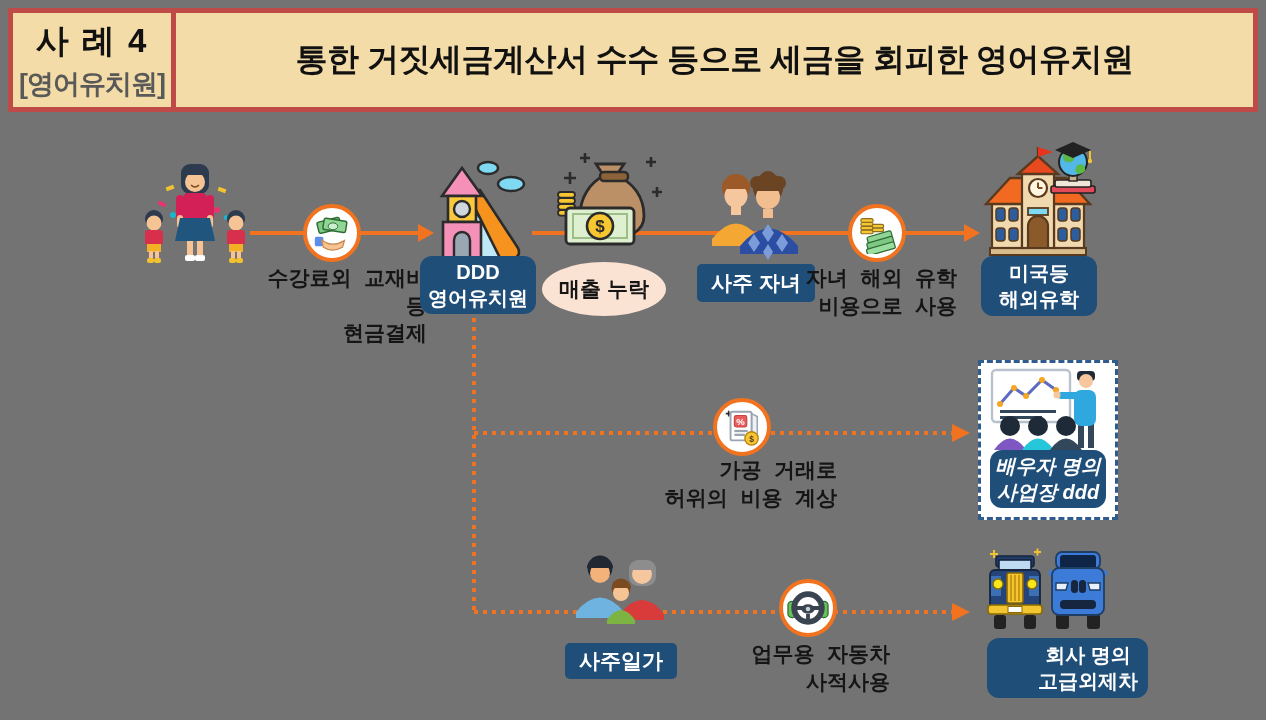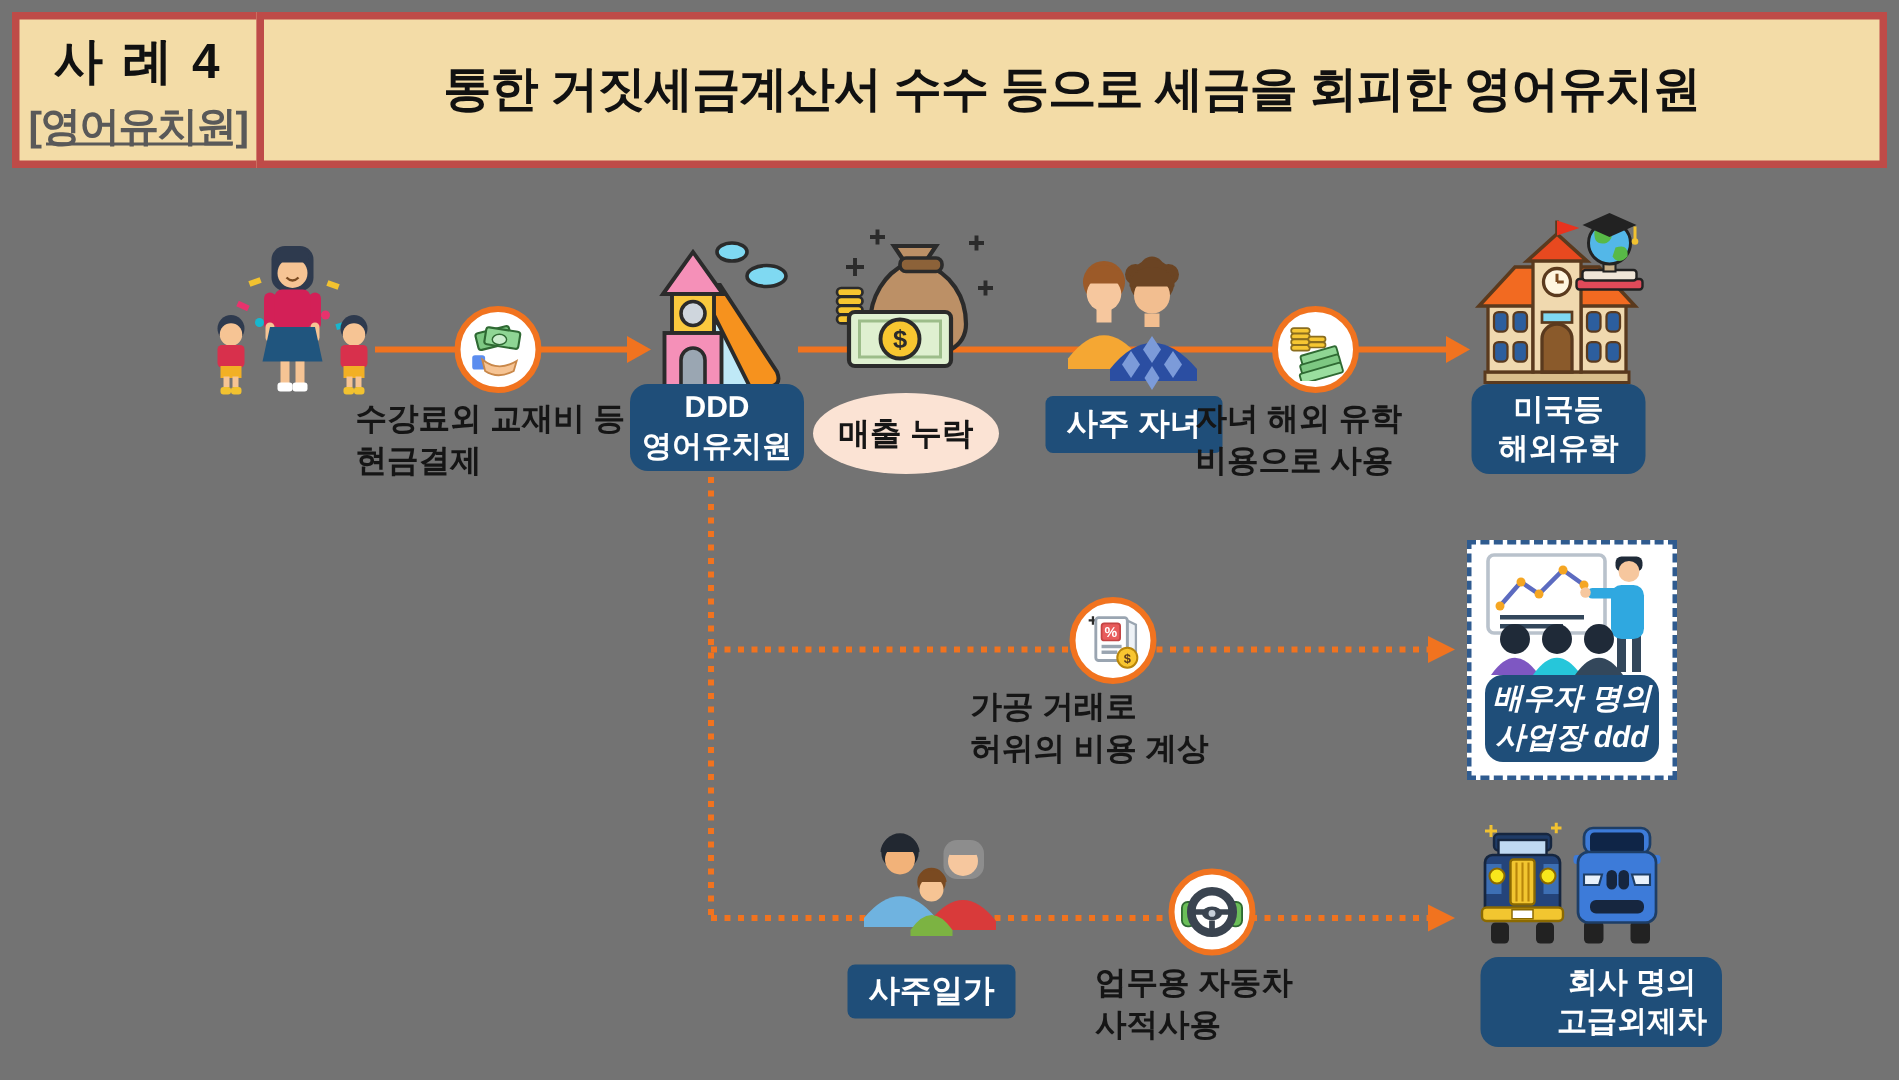--- a/index.html
+++ b/index.html
@@ -3,31 +3,31 @@
 <meta charset="utf-8">
 <style>
   html,body{margin:0;padding:0;background:#fff;}
   .stage{position:relative;width:1266px;height:720px;background:#737373;overflow:hidden;
          font-family:"Liberation Sans","DejaVu Sans",sans-serif;font-weight:bold;}
   
   .header{position:absolute;left:8px;top:8px;width:1250px;height:104px;display:flex;}
   .case-box{width:168px;box-sizing:border-box;border:5px solid var(--header_border);
             background:var(--header_bg);display:flex;flex-direction:column;align-items:center;justify-content:center;}
   .case-num{font-size:33px;color:#111;letter-spacing:2px;}
-  .case-tag{font-size:27px;color:#595959;margin-top:2px;letter-spacing:-1px;text-decoration:underline;}
+  .case-tag{font-size:27px;color:#595959;margin-top:2px;letter-spacing:-1px;}
   .title-box{flex:1;margin-left:-5px;box-sizing:border-box;border:5px solid var(--header_border);
              background:var(--header_bg);display:flex;flex-direction:column;align-items:center;justify-content:center;}
   .title-line{font-size:32px;color:#111;line-height:1.42;letter-spacing:-0.5px;white-space:nowrap;}
   
   .abs{position:absolute;}
   .pill{position:absolute;background:var(--label_navy);color:#fff;display:flex;align-items:center;justify-content:center;
         text-align:center;font-size:20px;line-height:1.3;border-radius:8px;}
   .pill.big{border-radius:12px;font-size:20px;}
   .ml{white-space:pre-line;}
-  .edge-label{position:absolute;color:#151515;font-size:21px;line-height:1.32;text-align:left;white-space:pre-line;}
+  .edge-label{position:absolute;color:#151515;font-size:21px;line-height:1.32;text-align:right;white-space:pre-line;font-family:Liberation Mono, monospace;}
   .bubble{position:absolute;background:var(--bubble_peach);border-radius:50%;display:flex;align-items:center;justify-content:center;
           color:#151515;font-size:21px;}
   .flow-circle{position:absolute;width:58px;height:58px;border-radius:50%;background:#fff;
                border:4px solid var(--accent_orange);box-sizing:border-box;display:flex;align-items:center;justify-content:center;}
   .dashed-box{position:absolute;border:3px dashed var(--dashed_border);background:#fff;box-sizing:border-box;}
   svg{display:block;}
   .connectors{position:absolute;left:0;top:0;}
 </style>
 </head>
 <body>

